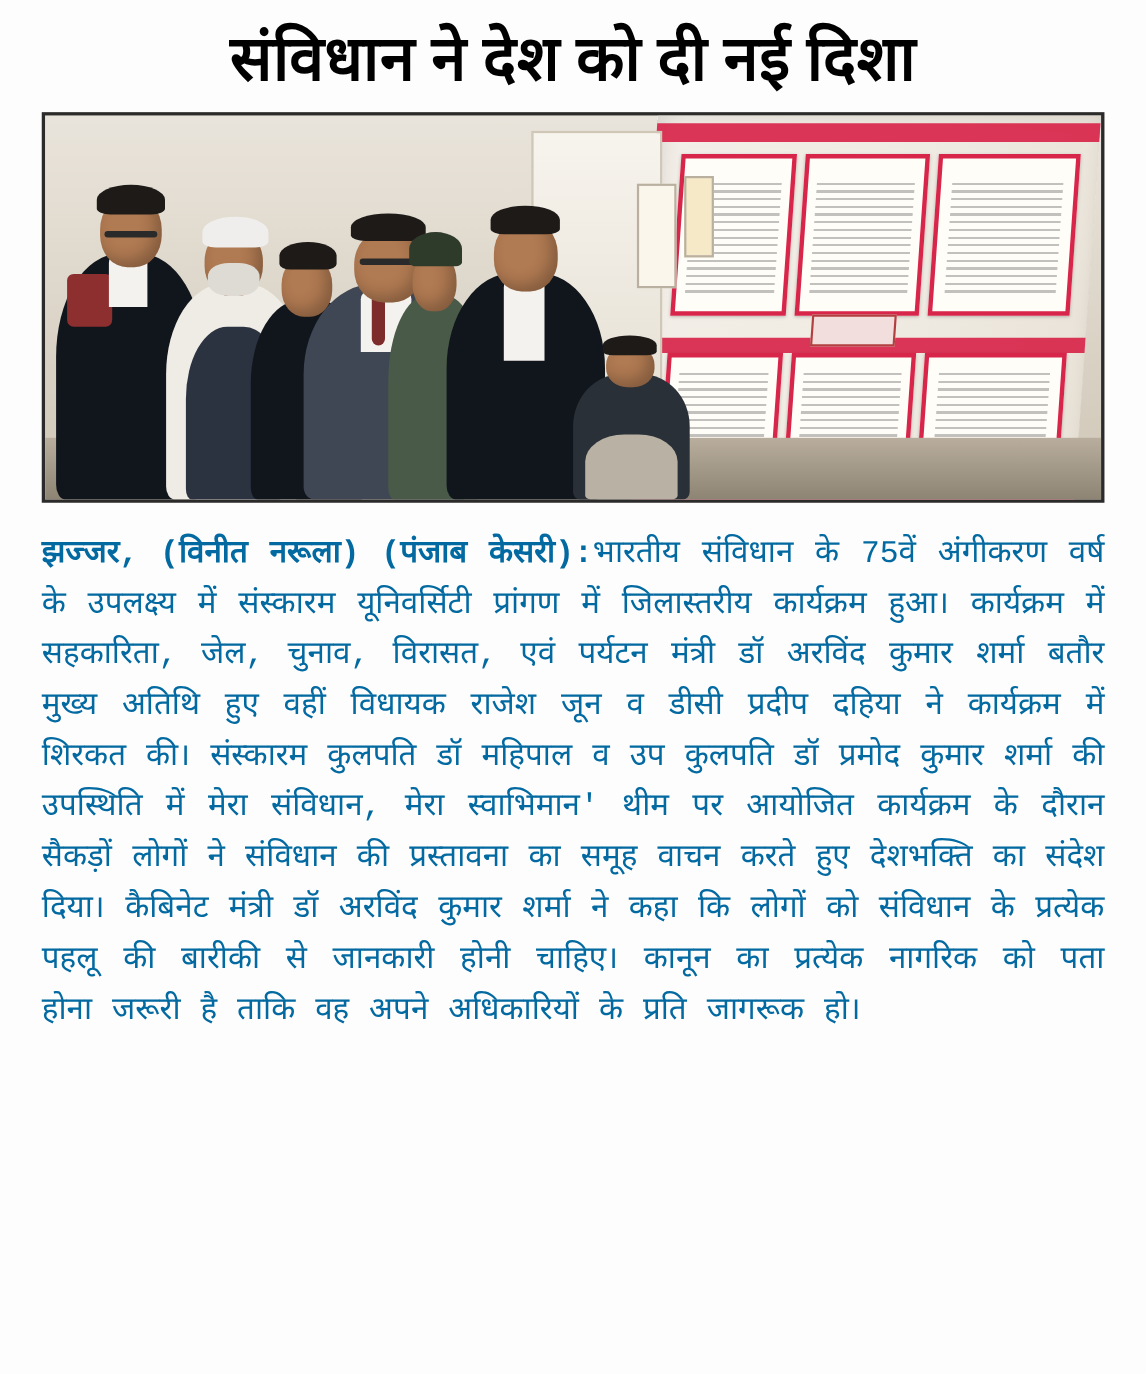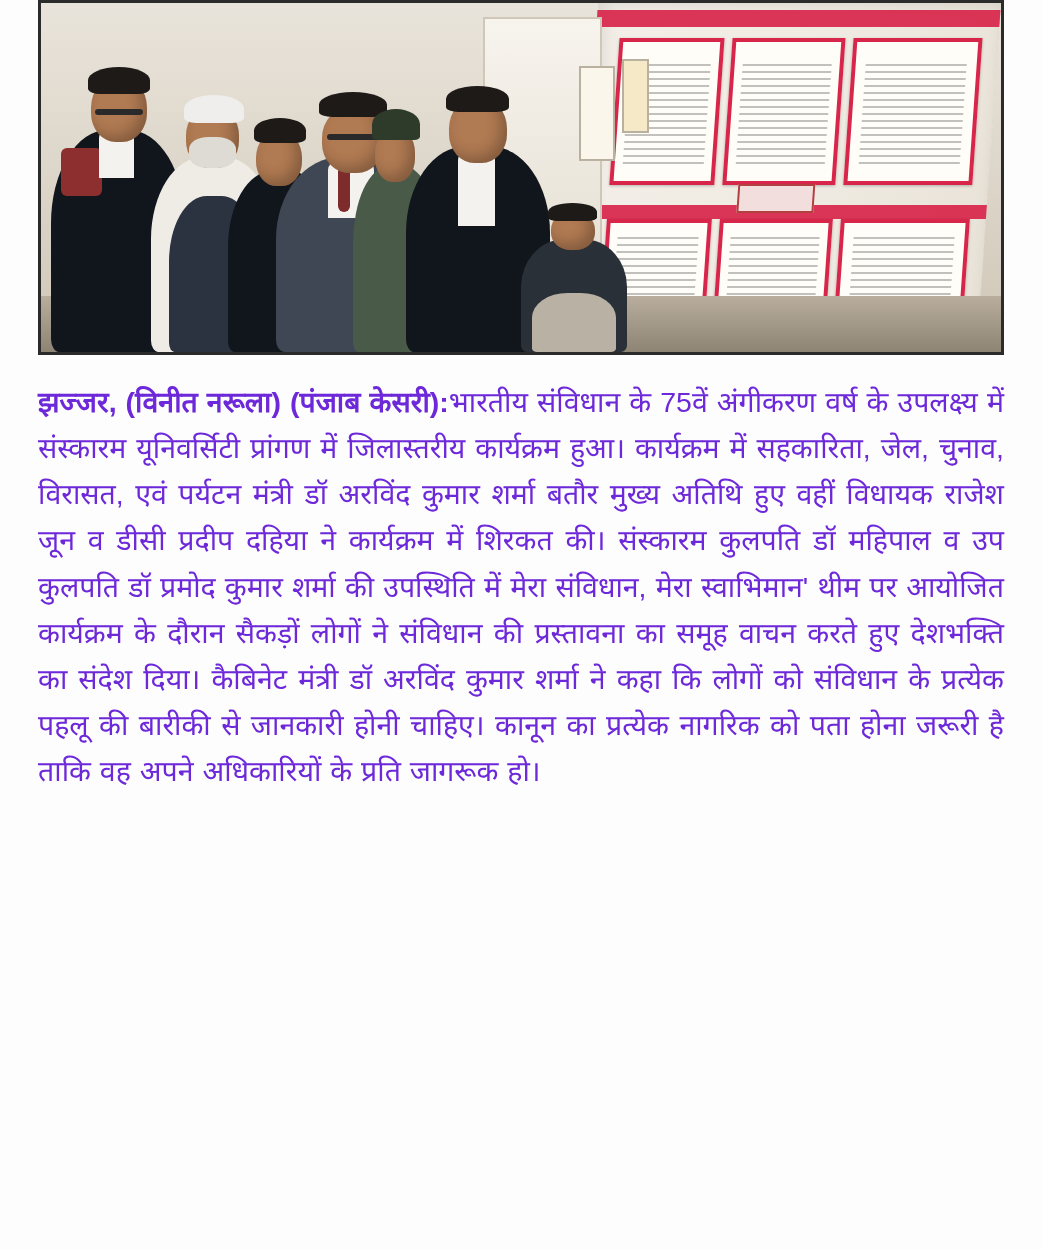--- a/index.html
+++ b/index.html
@@ -158,35 +158,36 @@
     background: #dedbd4;
     border-radius: 40%;
   }
 
   
   .article {
     margin: 24px auto 0 auto;
     width: 966px;
     text-align: justify;
     text-justify: inter-word;
-    font-family: Liberation Sans, sans-serif;
+    font-family: Liberation Mono, monospace;
     font-size: 28.5px;
     line-height: 1.62;
-    color: #6d28d9;
+    color: #0369a1;
     word-spacing: 1px;
   }
   .article .lead {
     font-weight: 700;
   }
 </style>
 </head>
 <body>
 
 <div class="page">
 
+  <h1 class="headline">संविधान ने देश को दी नई दिशा</h1>
 
   <div class="photo-frame">
     <div class="photo">
 
       <div class="board">
         <div class="board-strip" style="top:2%;height:5%;"></div>
         <div class="board-strip" style="top:58%;height:4%;"></div>
         <div class="board-strip" style="top:86%;height:14%;"></div>
 
         <div class="poster" style="left:6%;top:10%;width:24%;height:40%;"></div>

